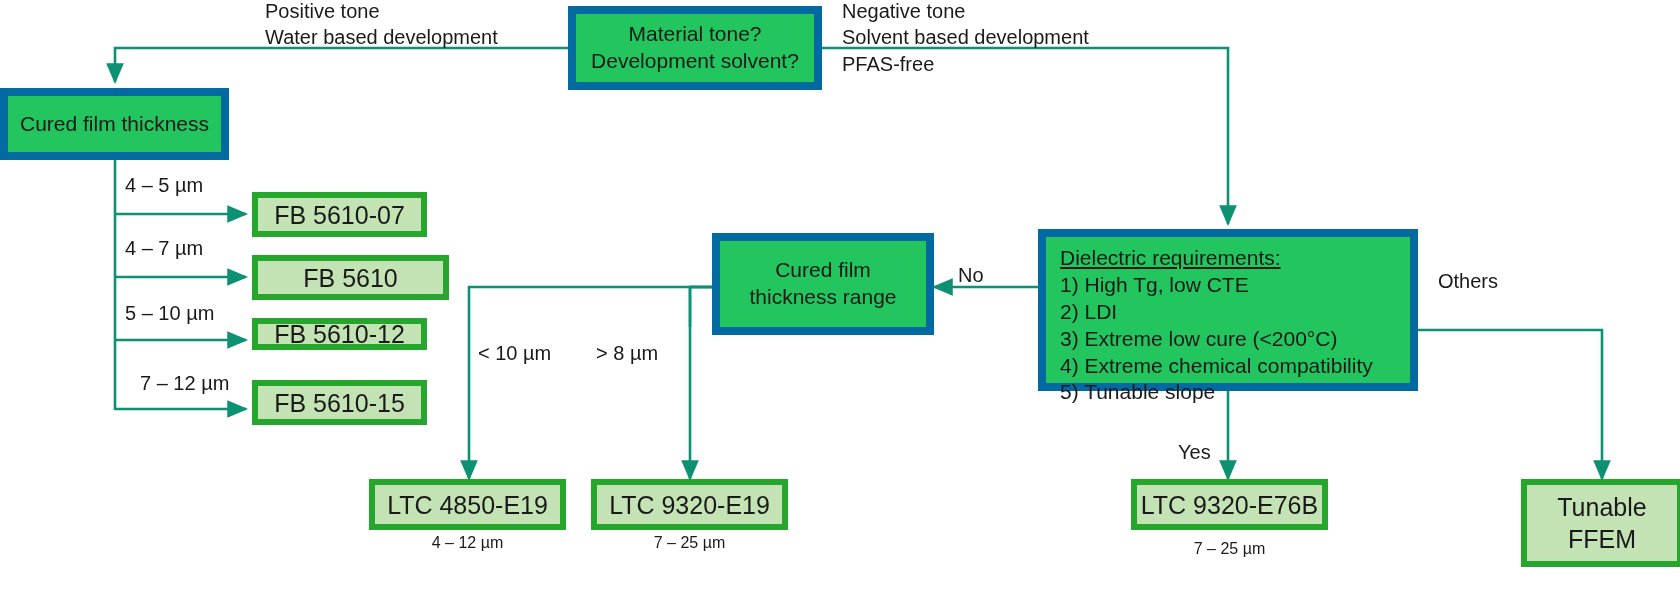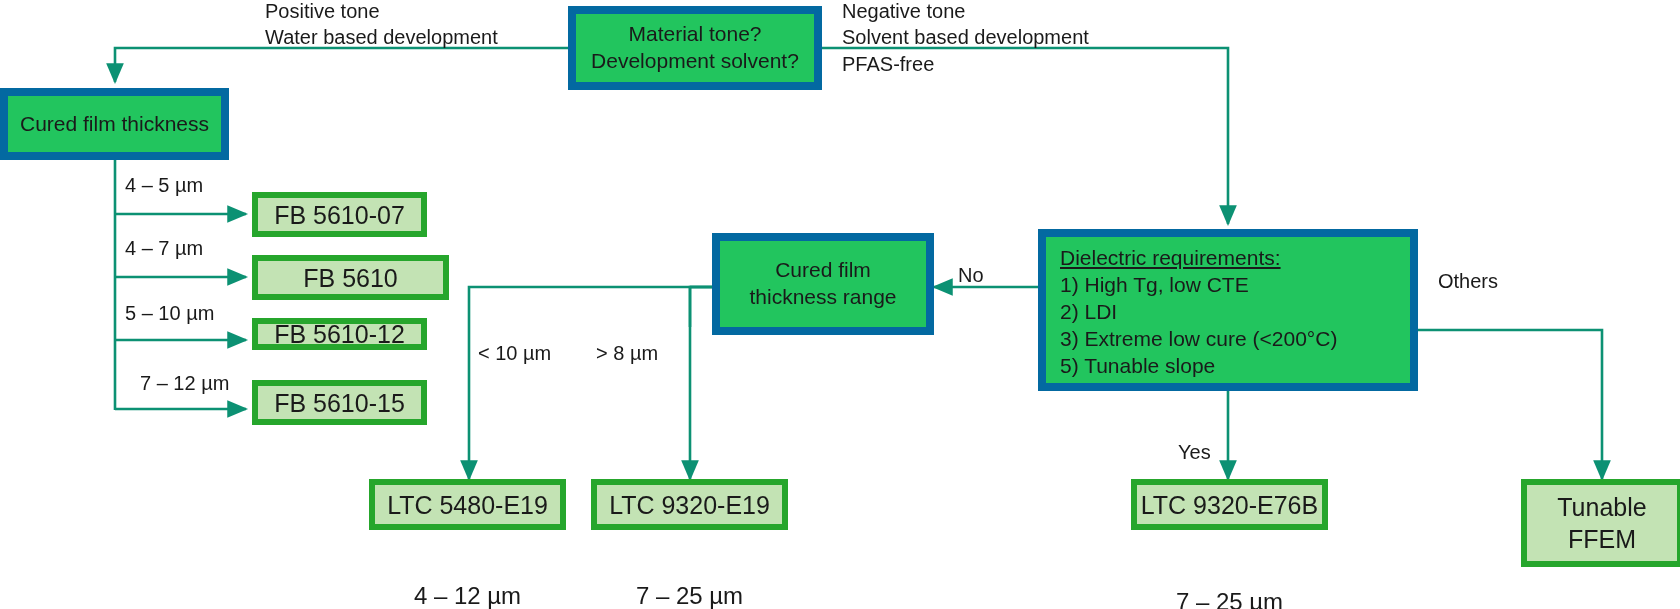--- a/index.html
+++ b/index.html
@@ -57,25 +57,24 @@
   }
   .edge-label {
     position: absolute;
     font-size: 20px;
     color: #1a1a1a;
     white-space: pre;
     line-height: 1.32;
   }
   .cap-label {
     position: absolute;
-    font-size: 24px;
+    font-size: 16px;
     color: #1a1a1a;
     white-space: nowrap;
     text-align: center;
-    margin-top: 48px;
   }
 </style>
 </head>
 <body>
 
 <div id="canvas">
 
   <svg class="edges" viewBox="0 0 1680 609" xmlns="http://www.w3.org/2000/svg">
     <defs>
       <marker id="arrow" markerWidth="9" markerHeight="9" refX="7.2" refY="4" orient="auto" markerUnits="strokeWidth">
@@ -134,25 +133,26 @@
 
   <div class="node node-teal" style="left:712px; top:233px; width:222px; height:102px; padding:0 14px;">
     <span>Cured film thickness range</span>
   </div>
 
   <div class="node node-teal node-list" style="left:1038px; top:229px; width:380px; height:162px;">
     <div class="hdr">Dielectric requirements:</div>
     <div>1) High Tg, low CTE</div>
     <div>2) LDI</div>
     <div>3) Extreme low cure (&lt;200°C)</div>
+    <div>4) Extreme chemical compatibility</div>
     <div>5) Tunable slope</div>
   </div>
 
   <div class="node node-green" style="left:369px; top:479px; width:197px; height:51px;">
-    <span>LTC 5480-E19</span>
+    <span>LTC 4850-E19</span>
   </div>
 
   <div class="node node-green" style="left:591px; top:479px; width:197px; height:51px;">
     <span>LTC 9320-E19</span>
   </div>
 
   <div class="node node-green" style="left:1131px; top:479px; width:197px; height:51px;">
     <span>LTC 9320-E76B</span>
   </div>
 

